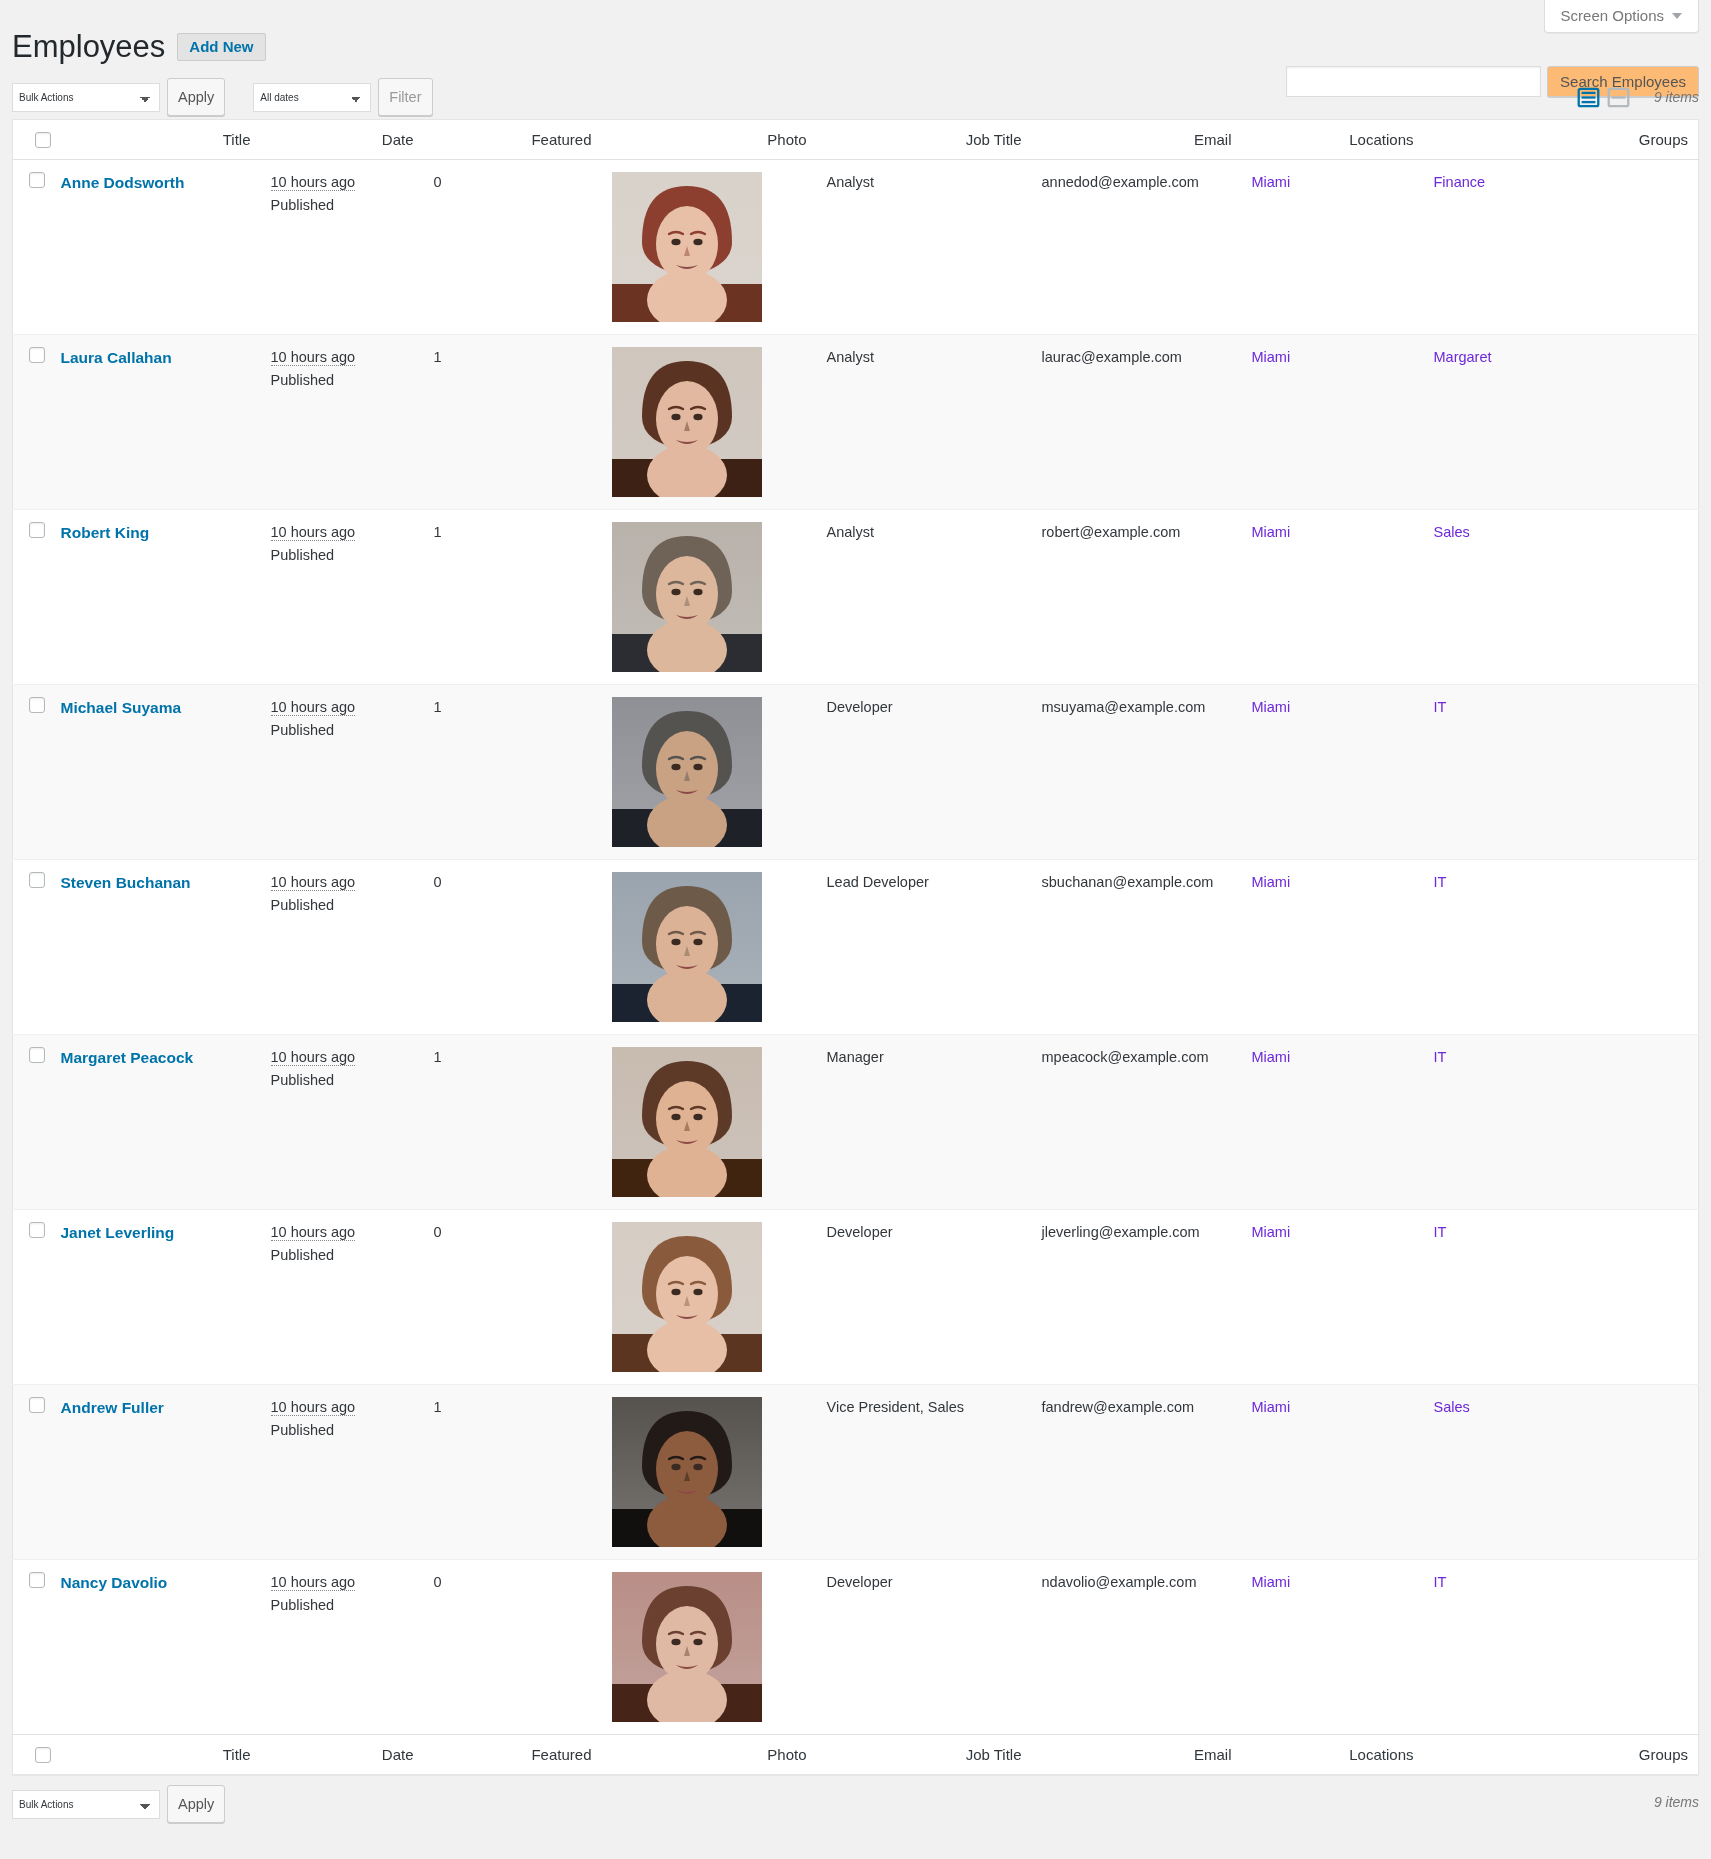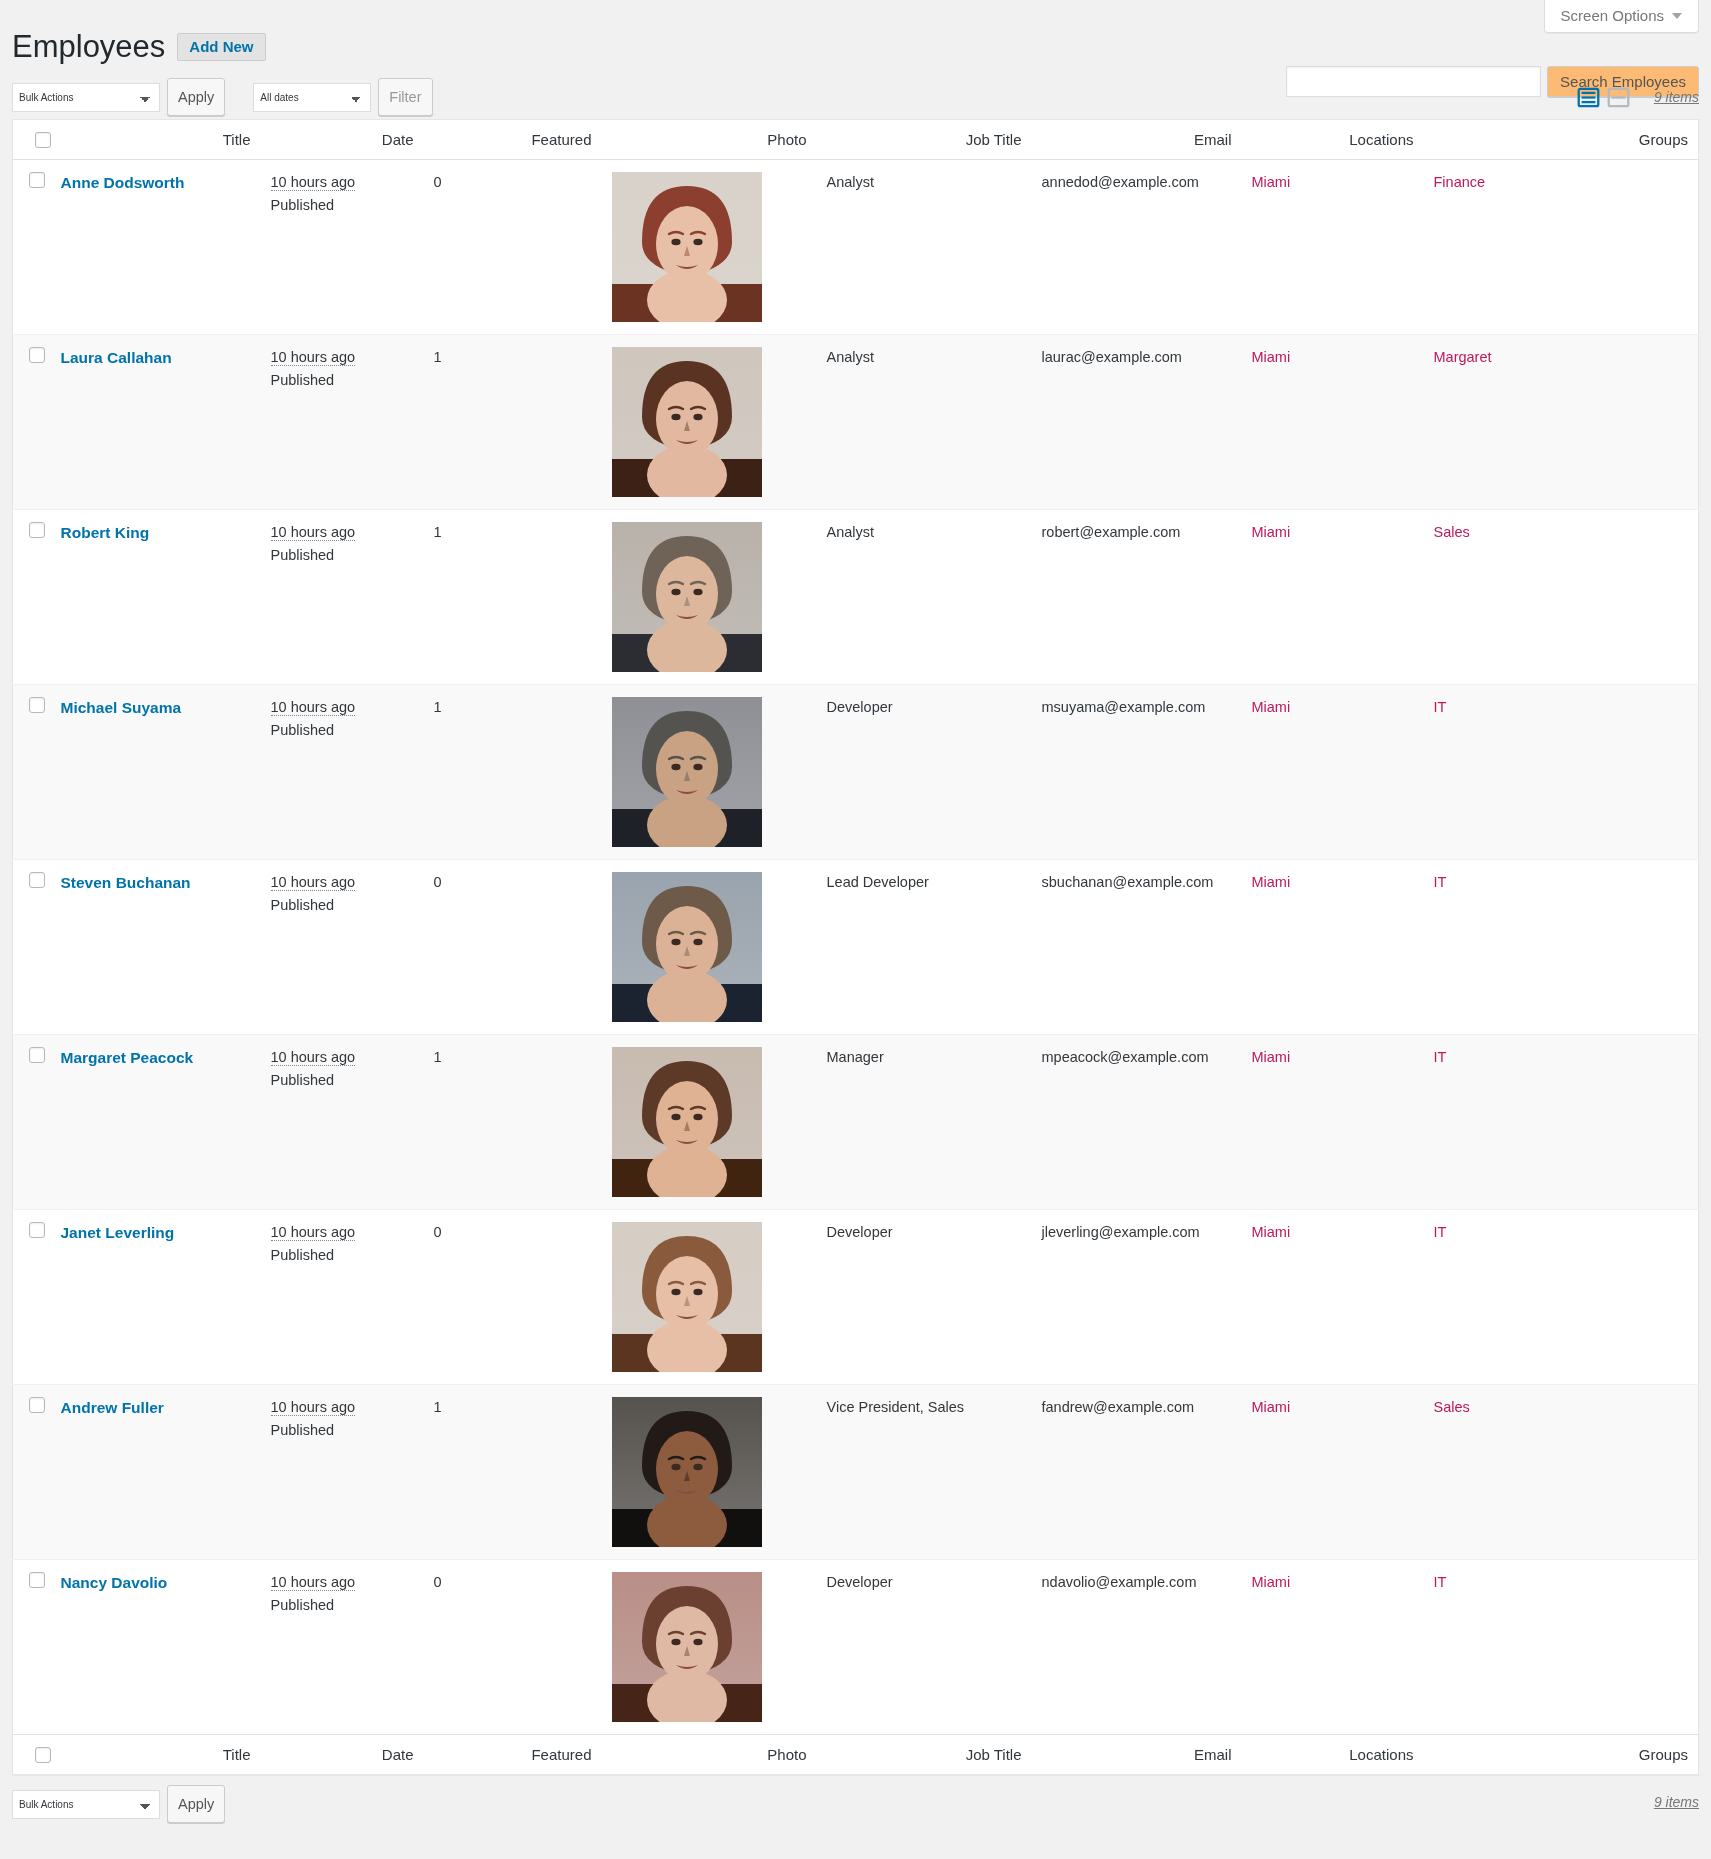--- a/index.html
+++ b/index.html
@@ -117,21 +117,21 @@
   }
   .btn-filter { color: #999; }
 
   .tablenav .alignright {
     position: absolute; right: 0; top: 0;
     display: flex; align-items: center; gap: 9px; height: 36px;
   }
   .view-switch { display: flex; align-items: center; gap: 7px; }
   .view-icon { width: 23px; height: 23px; display: block; cursor: pointer; }
   .displaying-num {
-    font-size: 14px; font-style: italic; color: #777; margin-left: 15px; text-decoration: underline;
+    font-size: 14px; font-style: italic; color: #777; margin-left: 15px;
   }
 
   
   table.wp-list-table {
     width: 100%; border-collapse: collapse;
     background: #fff; border: 1px solid #e5e5e5;
     box-shadow: 0 1px 1px rgba(0,0,0,.04);
     clear: both;
   }
   table.wp-list-table thead th,
@@ -174,21 +174,21 @@
   td.title-col a.row-title {
     font-size: 15.5px; font-weight: 700;
     color: #0073aa; text-decoration: none; cursor: pointer;
   }
   td.date-col { color: #32373c; }
   .abbr-time {
     border-bottom: 1px dotted #888;
     text-decoration: none; color: #32373c; cursor: help;
   }
   .post-state { display: block; margin-top: 2px; color: #32373c; }
-  a.term-link { color: #be185d; text-decoration: none; cursor: pointer; }
+  a.term-link { color: #6d28d9; text-decoration: none; cursor: pointer; }
   .thumb {
     width: 150px; height: 150px; display: block;
     background: #dcdcdc; overflow: hidden;
   }
   .thumb svg { display: block; width: 150px; height: 150px; }
 
   
   .tablenav.bottom { margin-top: 9px; height: 40px; }
 </style>
 </head>

